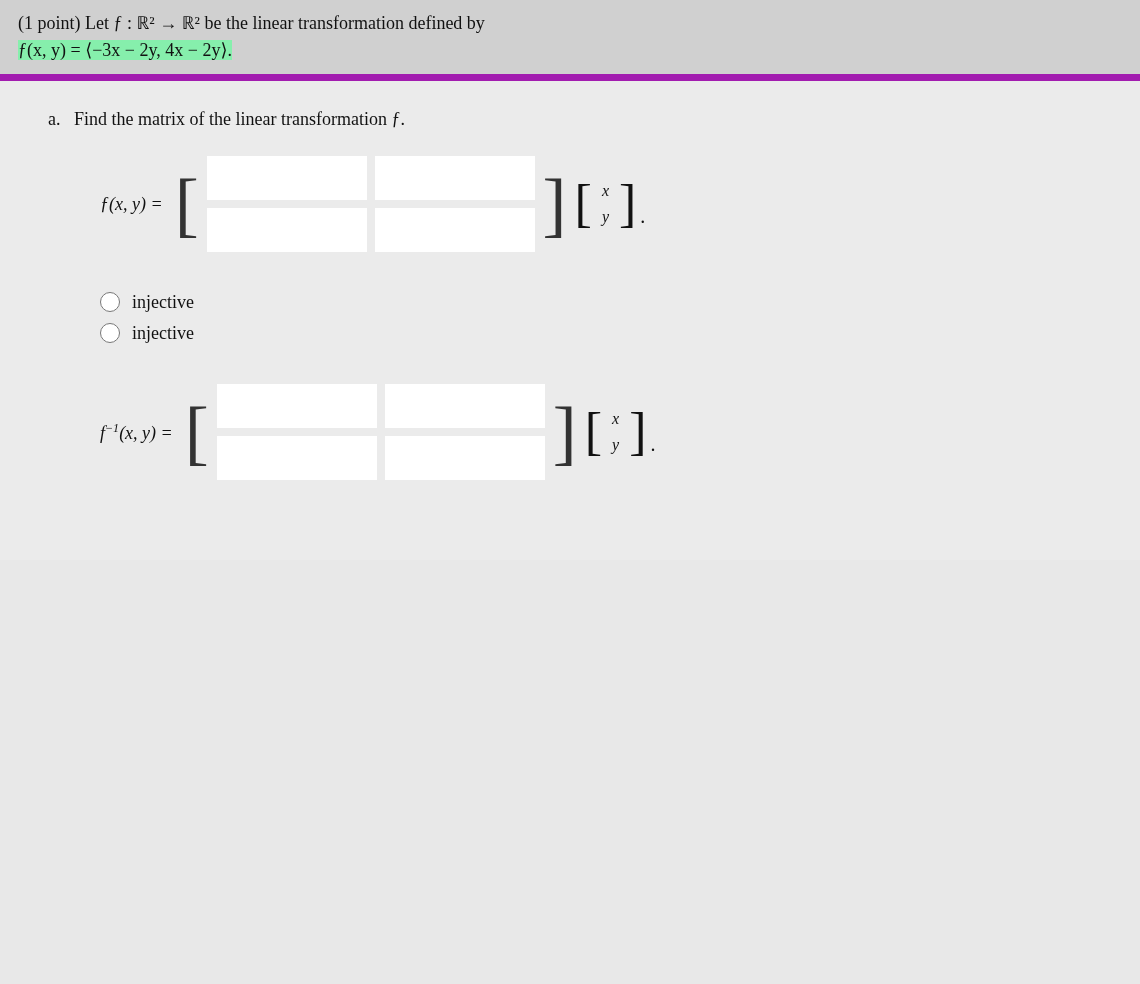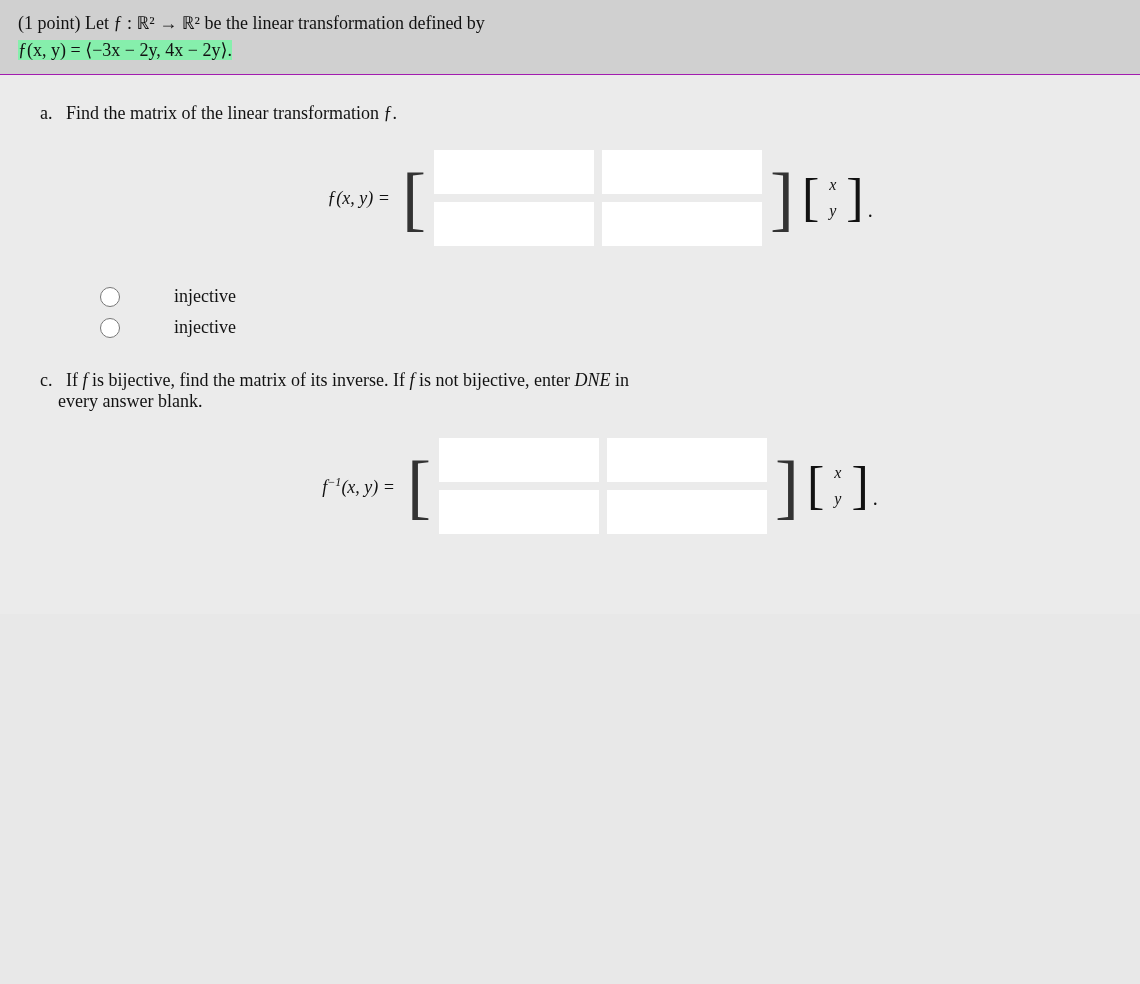--- a/index.html
+++ b/index.html
@@ -12,50 +12,50 @@
       width: 1140px;
       min-height: 984px;
       padding: 0;
     }
 
     .header-bar {
       background: #d0d0d0;
       padding: 10px 18px 10px 18px;
       line-height: 1.5;
       font-size: 18px;
-      border-bottom: 1px solid #a21caf;
+      border-bottom: 7px solid #a21caf;
     }
 
     .header-bar .highlight {
       background: #86efac;
       display: inline;
     }
 
     .main-content {
       padding: 28px 40px 40px 40px;
       background: #ebebeb;
     }
 
     .part {
       margin-bottom: 32px;
     }
 
     .part-label {
       font-size: 18px;
       margin-bottom: 18px;
+      margin-left: 8px;
     }
 
     
     .matrix-equation {
       display: flex;
       align-items: center;
       margin-left: 60px;
       margin-top: 10px;
       margin-bottom: 10px;
-      justify-content: center;
     }
 
     .matrix-label {
       font-size: 18px;
       margin-right: 12px;
       font-style: italic;
     }
 
     
     .matrix-bracket-container {
@@ -131,24 +131,23 @@
     }
 
     
     .radio-group {
       margin-left: 60px;
       margin-top: 4px;
     }
 
     .radio-item {
       display: flex;
-      align-items: flex-end;
+      align-items: flex-start;
       margin-bottom: 10px;
       font-size: 18px;
-      gap: 42px;
     }
 
     .radio-item input[type="radio"] {
       width: 20px;
       height: 20px;
       margin-right: 12px;
       cursor: pointer;
       accent-color: #555;
     }
 
@@ -219,26 +218,20 @@
         <label for="injective">injective</label>
       </div>
       <div class="radio-item">
         <input type="radio" name="transformation-type" id="surjective" value="surjective" style="">
         <label for="surjective">injective</label>
       </div>
     </div>
   </div>
 
   <div class="part">
-    <div class="part-label">
-      <span>c.</span>&nbsp;&nbsp;
-      <span>
-        If <span class="italic-f">f</span> is bijective, find the matrix of its inverse. If <span class="italic-f">f</span> is not bijective, enter <span class="italic-dne">DNE</span> in<br>&nbsp;&nbsp;&nbsp;&nbsp;every answer blank.
-      </span>
-    </div>
 
     <div class="matrix-equation">
       <span class="matrix-label">
         <span class="italic-f">f</span><sup>−1</sup>(x, y) =
       </span>
 
       <div class="matrix-bracket-container">
         <span class="bracket-left">[</span>
         <div class="matrix-cells">
           <input type="text" class="matrix-input" style="">

